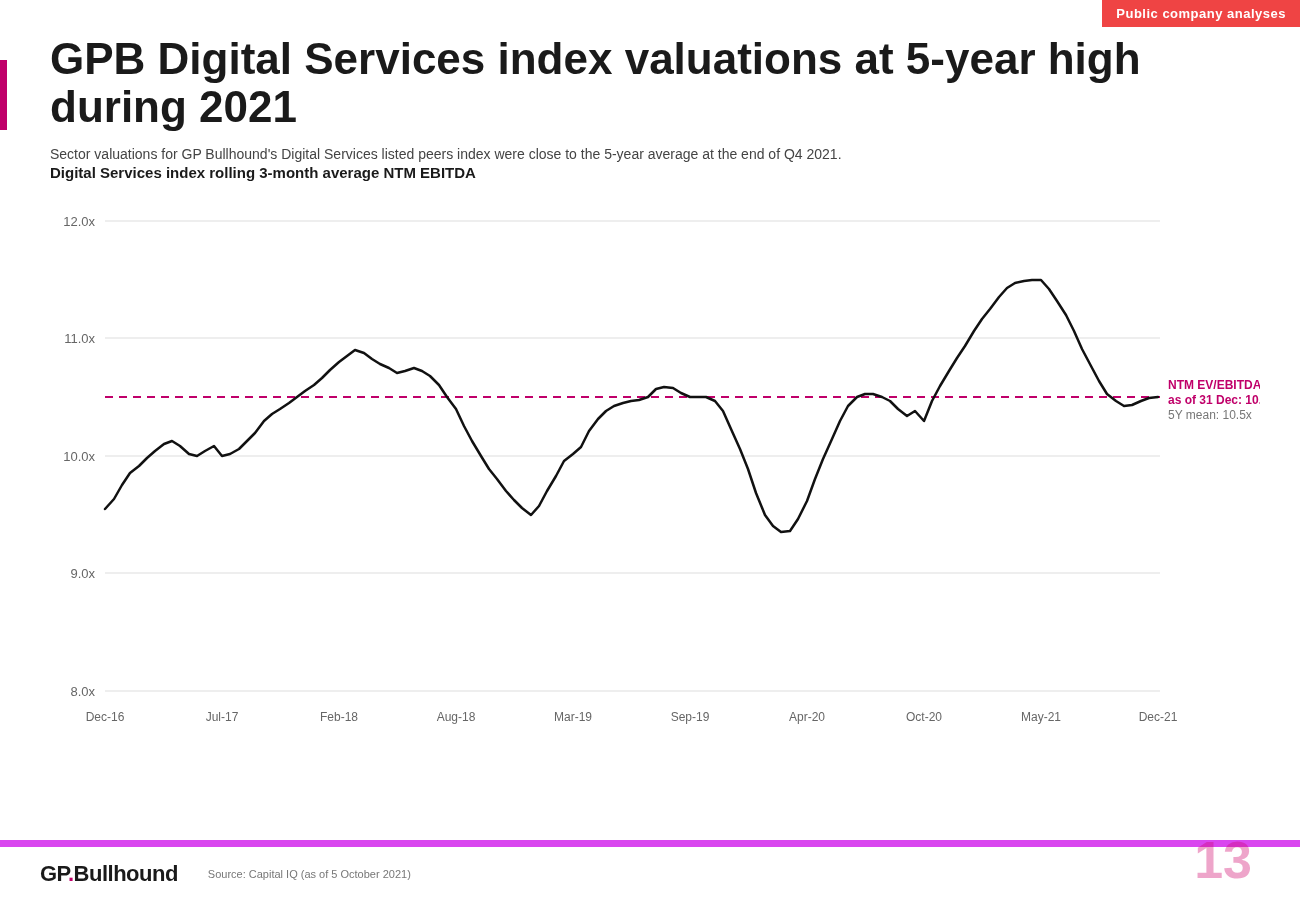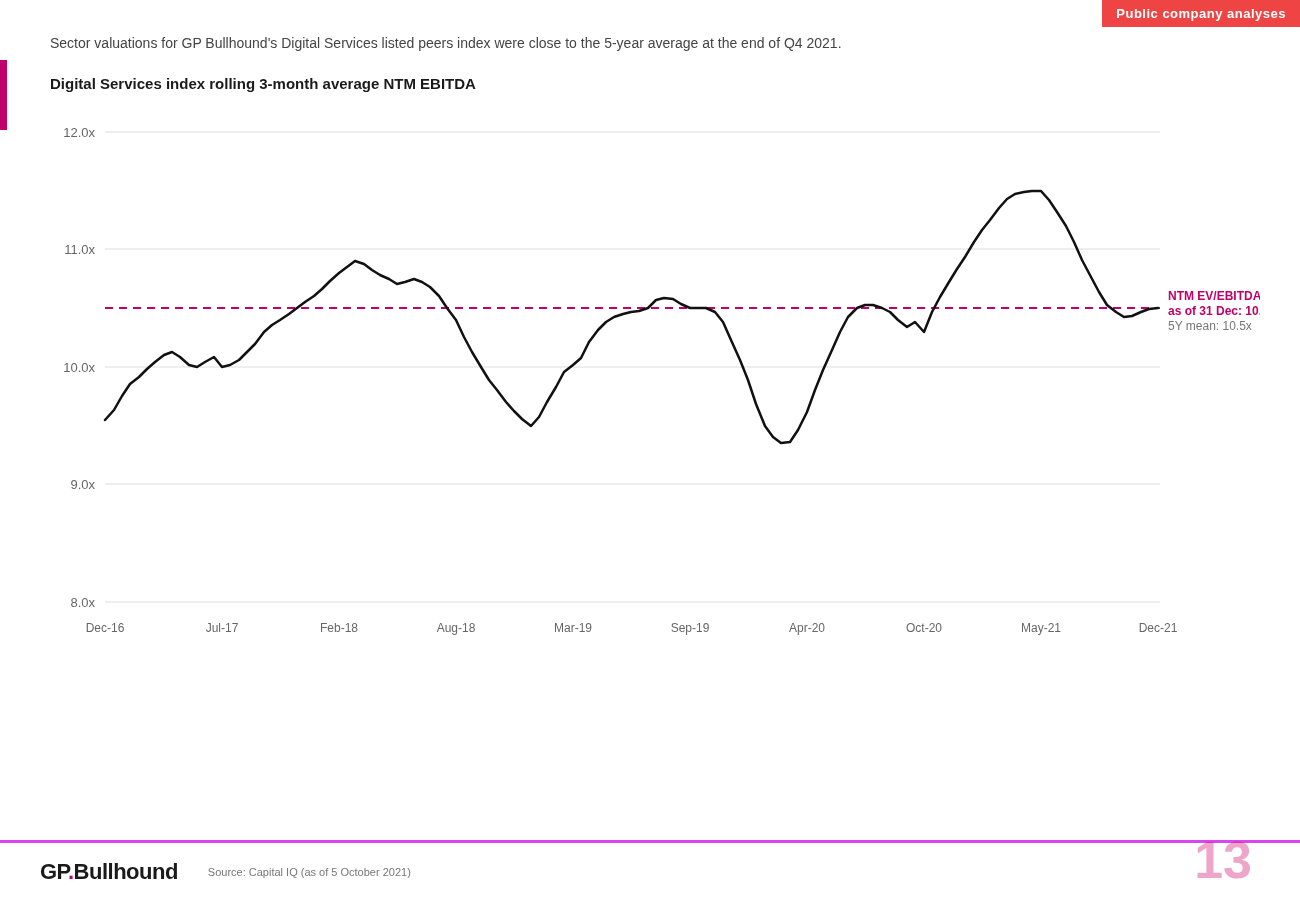--- a/index.html
+++ b/index.html
@@ -58,21 +58,21 @@
       font-weight: 900;
       color: #1a1a1a;
       line-height: 1.1;
       margin-bottom: 14px;
       margin-left: 10px;
     }
 
     .description {
       font-size: 14px;
       color: #444;
-      margin-bottom: 24px;
+      margin-bottom: 2px;
       margin-left: 10px;
     }
 
     .chart-title {
       font-size: 15px;
       font-weight: 700;
       color: #1a1a1a;
       margin-bottom: 10px;
       margin-left: 10px;
     }
@@ -93,21 +93,21 @@
     
     .footer {
       position: absolute;
       bottom: 0;
       left: 0;
       right: 0;
       height: 60px;
       display: flex;
       align-items: center;
       padding: 0 40px;
-      border-top: 3px solid #d946ef;
+      border-top: 7px solid #d946ef;
     }
 
     .logo {
       font-size: 22px;
       font-weight: 900;
       color: #1a1a1a;
       letter-spacing: -0.5px;
     }
 
     .logo span {
@@ -131,20 +131,21 @@
     }
   </style>
 </head>
 <body>
 
 <div class="top-bar">Public company analyses</div>
 
 <div class="left-accent"></div>
 
 <div class="content">
+  <div class="main-title">GPB Digital Services index valuations at 5-year high during 2021</div>
   <div class="description">Sector valuations for GP Bullhound's Digital Services listed peers index were close to the 5-year average at the end of Q4 2021.</div>
   <div class="chart-title">Digital Services index rolling 3-month average NTM EBITDA</div>
 
   <div class="chart-container">
     <svg class="chart" viewBox="0 0 1220 560" xmlns="http://www.w3.org/2000/svg">
 
       <line x1="65" y1="20" x2="1120" y2="20" stroke="#ddd" stroke-width="1"></line>
       <line x1="65" y1="137" x2="1120" y2="137" stroke="#ddd" stroke-width="1"></line>
       <line x1="65" y1="255" x2="1120" y2="255" stroke="#ddd" stroke-width="1"></line>
       <line x1="65" y1="372" x2="1120" y2="372" stroke="#ddd" stroke-width="1"></line>

